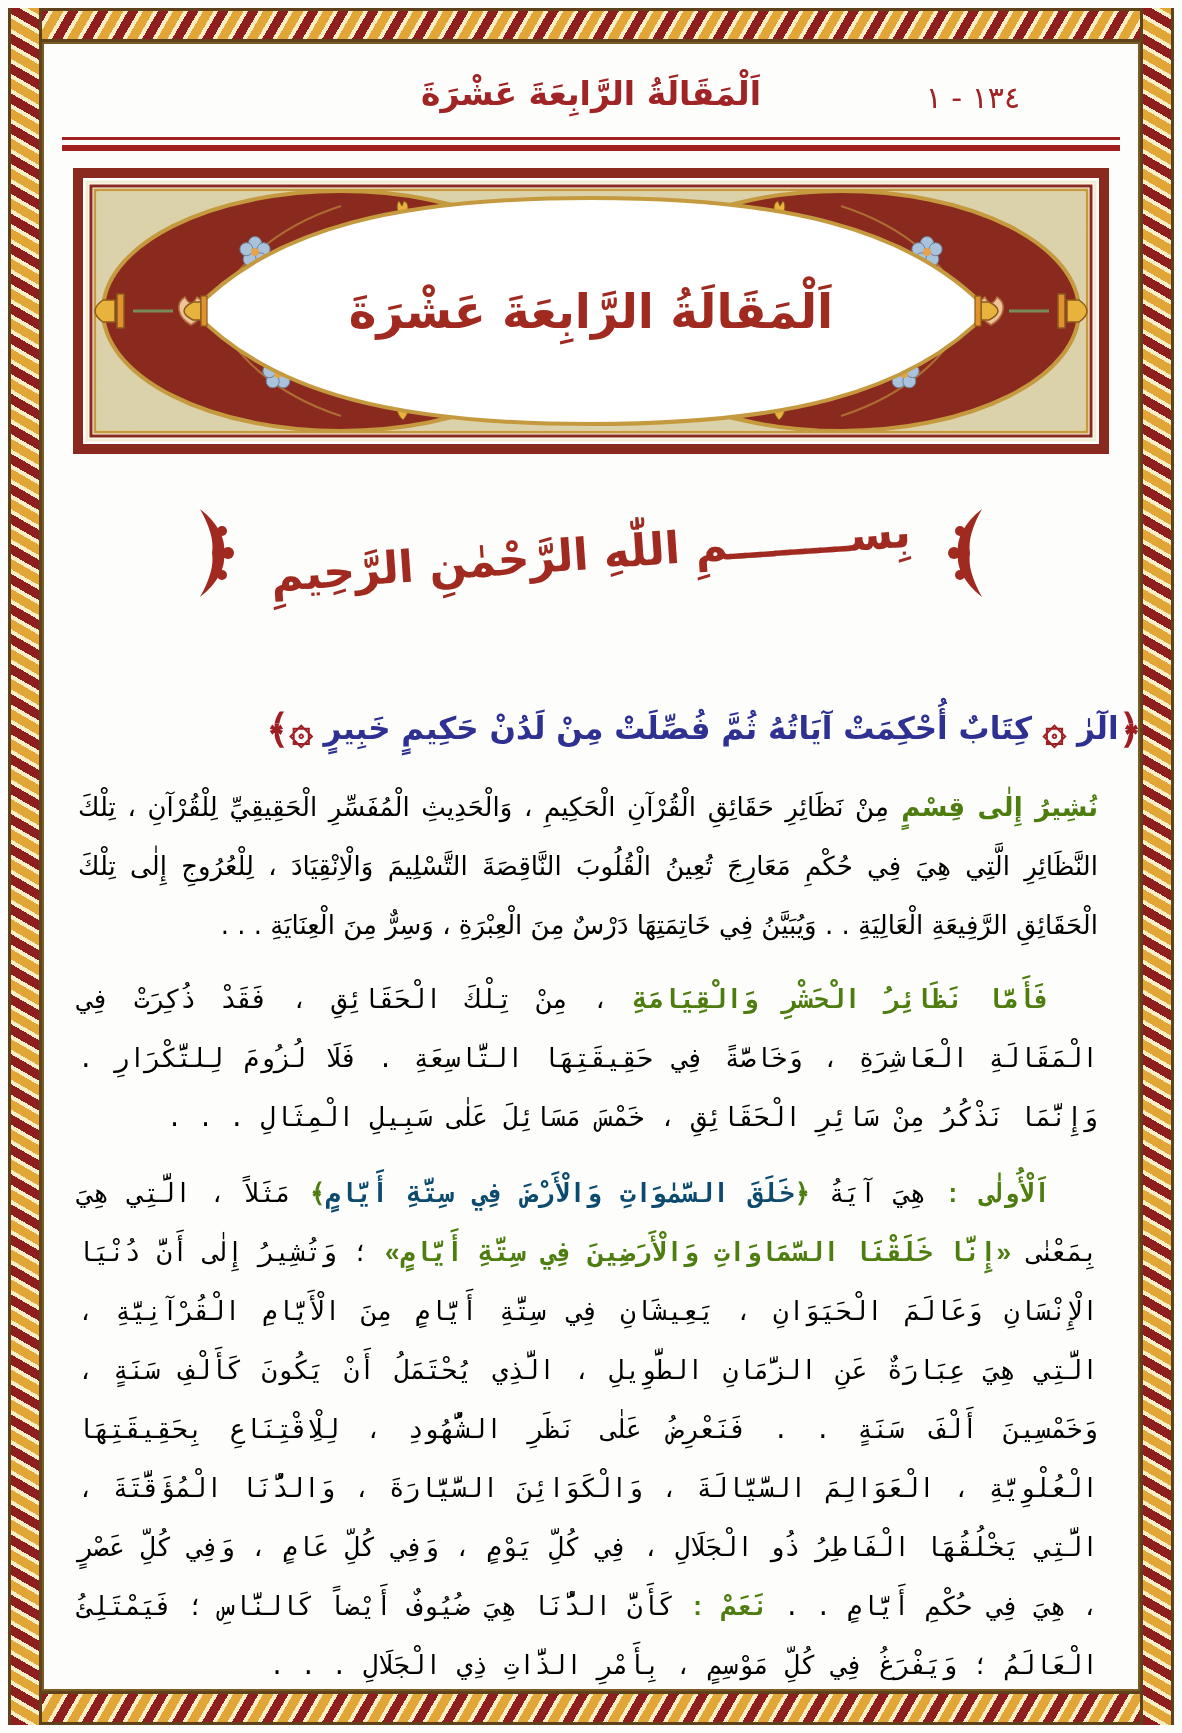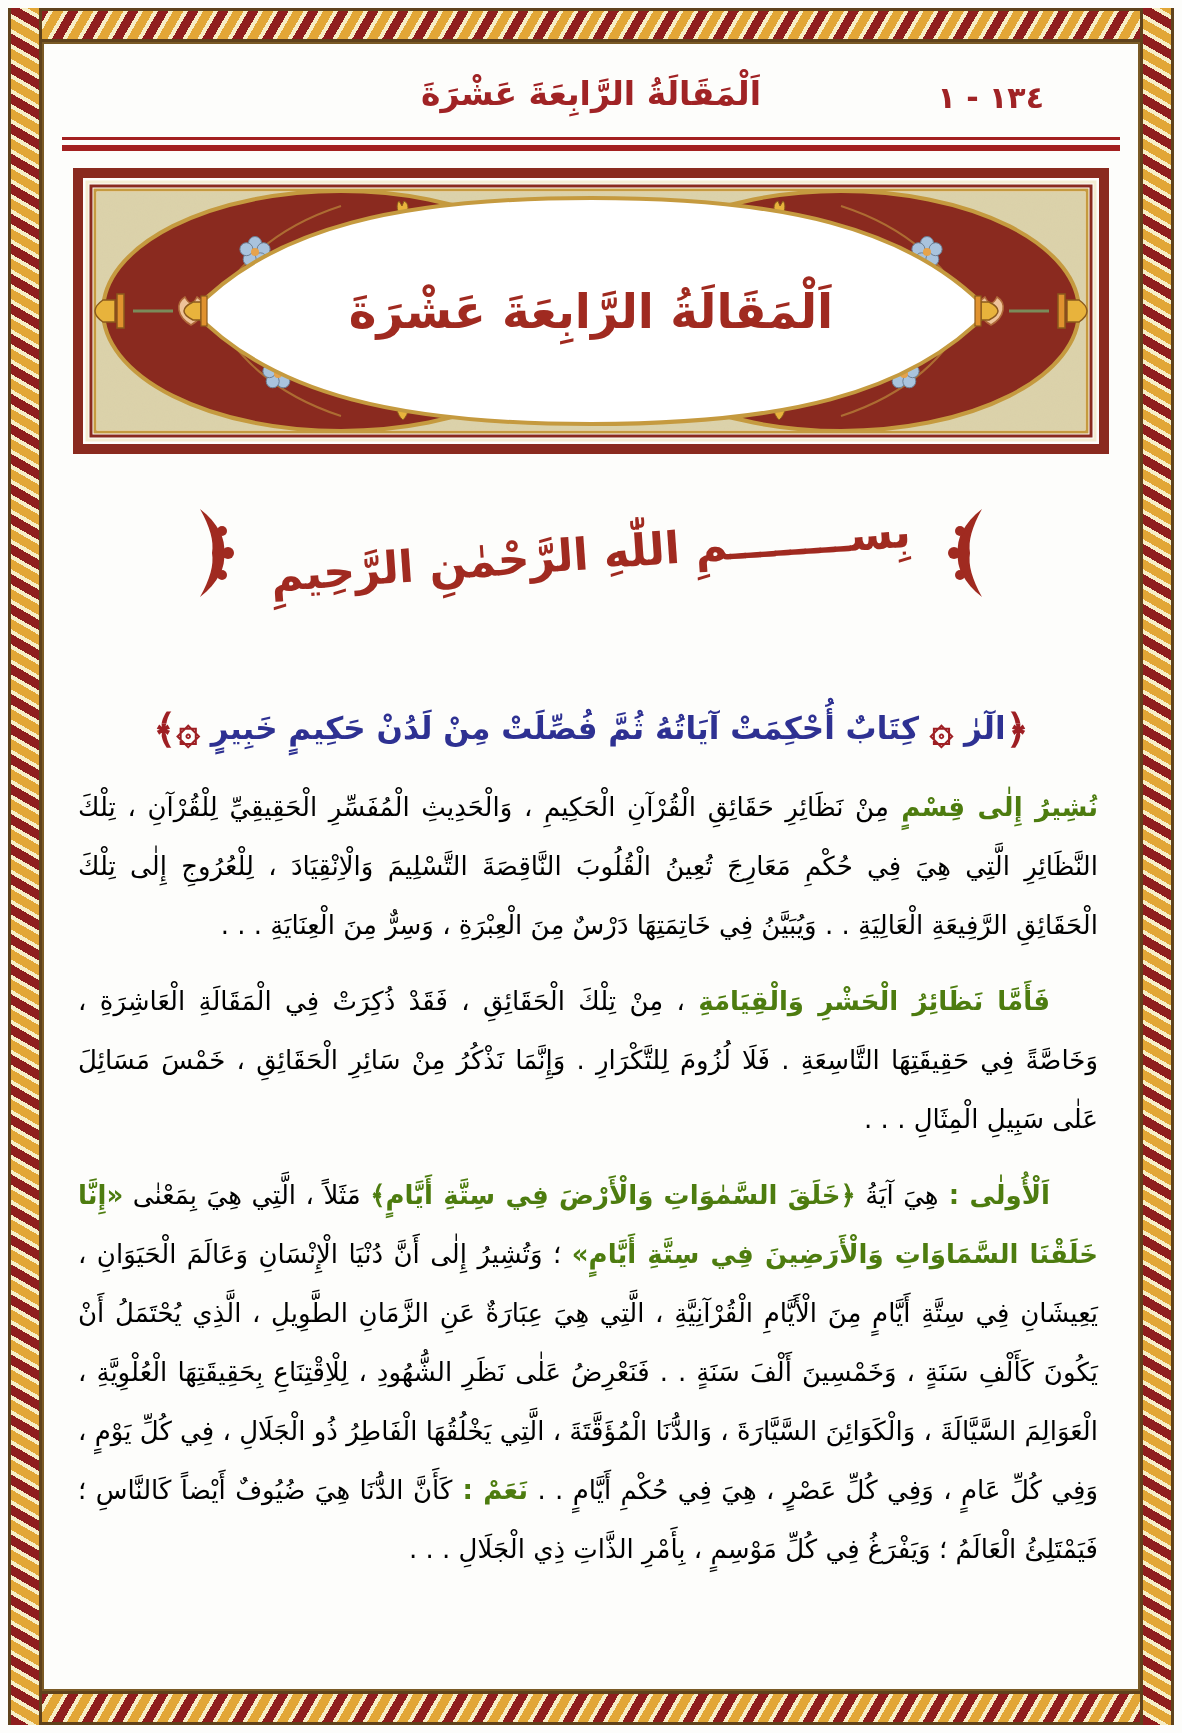--- a/index.html
+++ b/index.html
@@ -23,22 +23,22 @@
     top:8px;bottom:8px;width:34px;
     border-left:3px solid #5f421c;border-right:3px solid #5f421c;
     background:repeating-linear-gradient(30deg,#8f1e1e 0 9px,#f7eec6 9px 13px,#e2a636 13px 22px,#f7eec6 22px 26px);
   }
   .b-left{left:8px;}
   .b-right{right:8px;}
   .b-inner-line{position:absolute;inset:42px;border:2px solid #7a5a25;pointer-events:none;}
 
   
   .page-number{
-    position:absolute;top:80px;right:138px;
-    color:#a02325;font-size:30px;font-weight:bold;
+    position:absolute;top:80px;right:162px;
+    color:#a02325;font-size:30px;font-weight:normal;
     direction:rtl;letter-spacing:2px;
   }
   .header-title{
     position:absolute;top:74px;left:0;width:100%;
     text-align:center;color:#a02325;font-size:33px;font-weight:bold;
   }
   .header-rules{position:absolute;top:137px;left:62px;right:62px;}
   .rule-thin{height:3px;background:#a32020;}
   .rule-gap{height:5px;}
   .rule-thick{height:6px;background:#a32020;}
@@ -61,37 +61,37 @@
   }
   .bismillah-text{
     font-size:44px;font-weight:bold;color:#a02a20;
     transform:rotate(-4deg);
   }
   .bismillah .orn{flex:0 0 auto;}
 
   
   .verse{
     position:absolute;top:688px;left:40px;right:40px;
-    text-align:center;line-height:80px;
+    text-align:right;line-height:80px;
     font-weight:bold;font-size:31px;color:#2e3192;
   }
   .verse .seg-red{color:#9e1f23;font-size:40px;font-weight:bold;vertical-align:-4px;}
   .verse .seg-blue{color:#2e3192;}
 
   
   .body-text{
     position:absolute;top:778px;left:78px;right:84px;
     direction:rtl;text-align:justify;
     font-size:26px;line-height:59px;color:#000;
   }
   .body-text p{margin:0 0 17px 0;}
-  .body-text p.indented{text-indent:48px;}
+  .body-text p.indented{text-indent:48px;font-family:Liberation Mono, monospace;}
   .seg-ink{color:#000000;}
   .seg-red{color:#4d7c0f;font-weight:bold;}
-  .seg-blue{color:#4d7c0f;font-weight:bold;}
+  .seg-blue{color:#0c4a6e;font-weight:bold;}
 </style>
 </head>
 <body>
 
 <div class="page">
 
   <div class="b-strip b-top"></div>
   <div class="b-strip b-bottom"></div>
   <div class="b-strip b-left"></div>
   <div class="b-strip b-right"></div>

